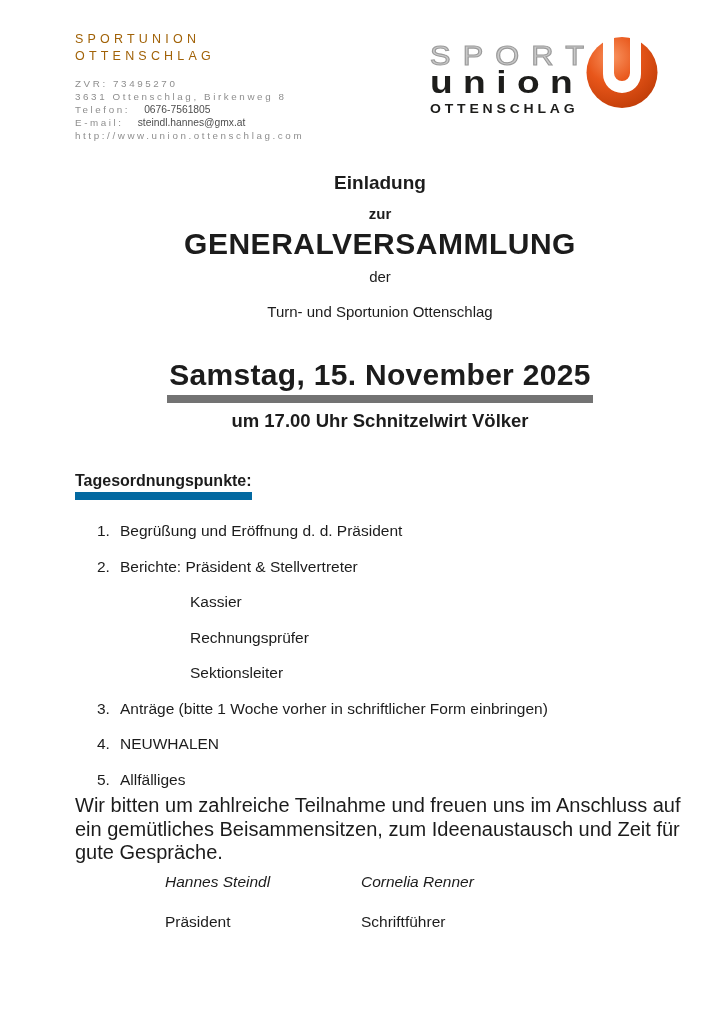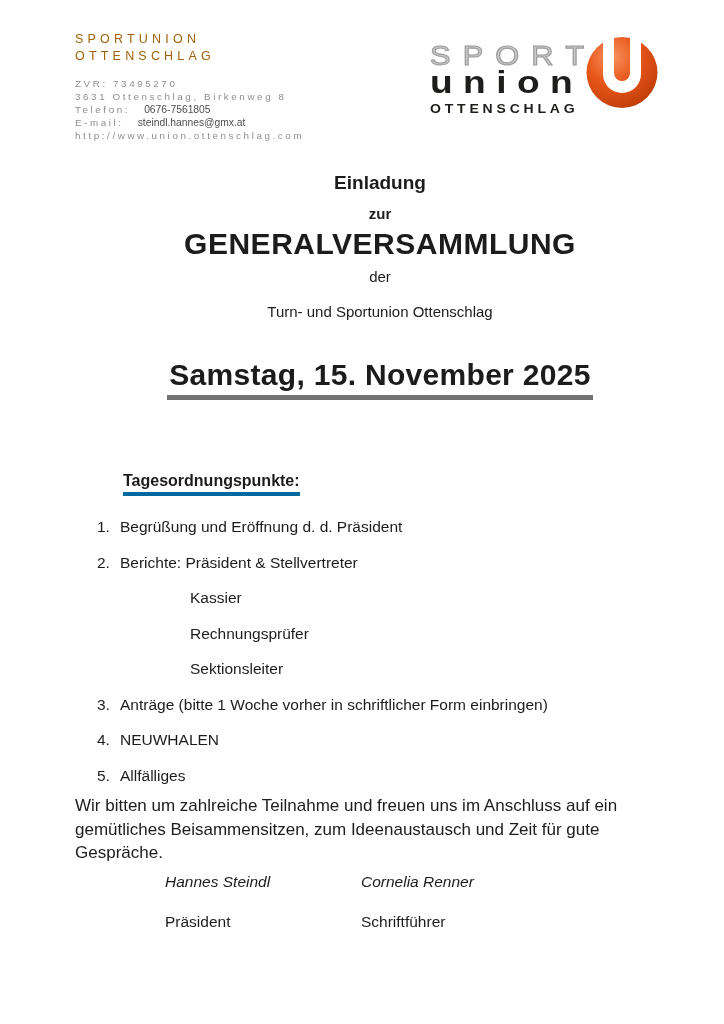--- a/index.html
+++ b/index.html
@@ -37,35 +37,35 @@
   .inv{top:170px;}
   .t1{font-size:19px;font-weight:bold;line-height:26px;}
   .t2{font-size:15px;line-height:20px;margin-top:8px;font-weight:bold;}
   .t3{font-size:30px;font-weight:bold;line-height:36px;margin-top:2px;letter-spacing:0.5px;}
   .t4{font-size:15px;line-height:20px;margin-top:5px;}
   .t5{font-size:15px;line-height:26px;margin-top:12px;}
   
   .dateblock{top:357px;}
   .d1{
     display:inline-block;font-size:30px;font-weight:bold;line-height:36px;
-    border-bottom:5px solid #737373;padding:0 2px 2px 2px;letter-spacing:0.3px;
+    border-bottom:8px solid #737373;padding:0 2px 2px 2px;letter-spacing:0.3px;
   }
   .d2{font-size:18.5px;font-weight:bold;line-height:22px;margin-top:7px;}
   
   .agenda{position:absolute;left:75px;top:471px;width:600px;}
   .agenda-heading{
     display:inline-block;font-size:16px;font-weight:bold;line-height:20px;
-    border-bottom:4px solid #0369a1;padding-bottom:1px;margin-left:48px;
+    border-bottom:8px solid #0369a1;padding-bottom:1px;
   }
   .agenda-list{margin-top:21px;}
   .agenda-row{display:flex;font-size:15.5px;line-height:19px;margin-bottom:16.5px;}
   .agenda-num{width:23px;flex:0 0 23px;padding-left:22px;}
   .agenda-row.sub{margin-left:115px;}
   
-  .closing{position:absolute;left:75px;top:794px;width:612px;font-size:17px;line-height:23.5px;}
+  .closing{position:absolute;left:75px;top:794px;width:612px;font-size:20px;line-height:23.5px;}
   .signatures{position:absolute;left:165px;top:871px;display:flex;}
   .sig-col{width:196px;}
   .sig-name{font-size:15.5px;font-style:italic;line-height:22.5px;}
   .sig-role{font-size:15.5px;line-height:22.5px;margin-top:17px;}
 </style>
 </head>
 <body>
 
 <div class="page">
 
@@ -107,20 +107,21 @@
   <div class="centerblock inv">
     <div class="t1">Einladung</div>
     <div class="t2">zur</div>
     <div class="t3">GENERALVERSAMMLUNG</div>
     <div class="t4">der</div>
     <div class="t5">Turn- und Sportunion Ottenschlag</div>
   </div>
 
   <div class="centerblock dateblock">
     <span class="d1">Samstag, 15. November 2025</span>
+    <div class="d2">um 17.00 Uhr Schnitzelwirt Völker</div>
   </div>
 
   <div class="agenda">
     <span class="agenda-heading">Tagesordnungspunkte:</span>
     <div class="agenda-list">
       <div class="agenda-row">
         <span class="agenda-num">1.</span>
         <span class="agenda-txt">Begrüßung und Eröffnung d. d. Präsident</span>
       </div>
       <div class="agenda-row">

